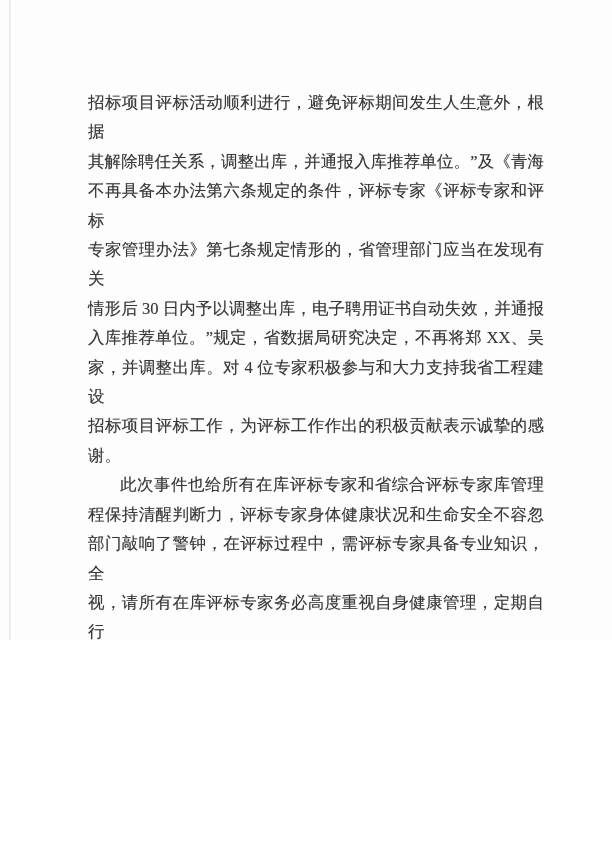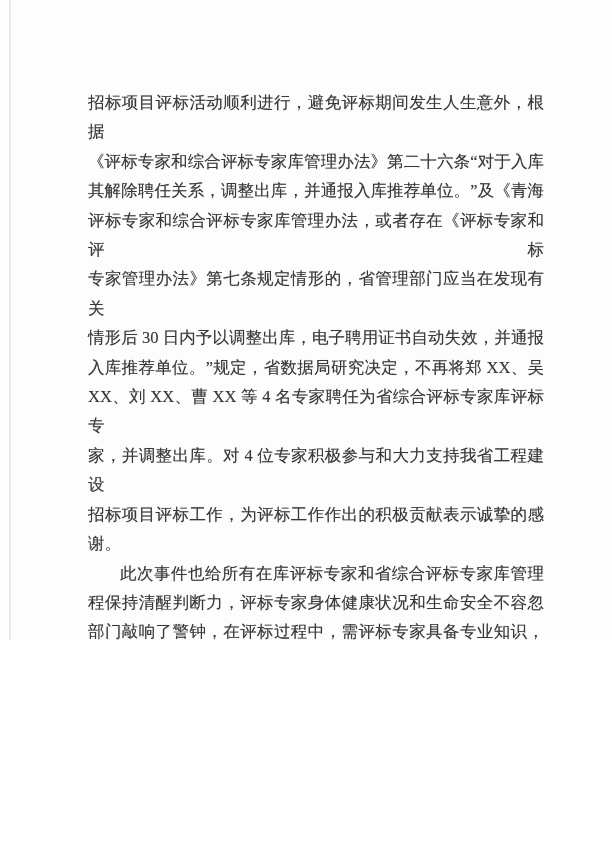--- a/index.html
+++ b/index.html
@@ -61,27 +61,25 @@
   }
 </style>
 </head>
 <body>
 
 <div class="page">
   <div class="scan-edge"></div>
   <div class="text-block">
       <div class="paragraph">
         <div class="line j">招标项目评标活动顺利进行，避免评标期间发生人生意外，根据</div>
-        <div class="line j">《评标专家和综合评标专家库管理办法》第二十六条“对于入库</div>
         <div class="line j">其解除聘任关系，调整出库，并通报入库推荐单位。”及《青海</div>
-        <div class="line j">评标专家和综合评标专家库管理办法，或者存在《评标专家和评标</div>
+        <div class="line j">不再具备本办法第六条规定的条件，评标专家《评标专家和评标</div>
         <div class="line j">专家管理办法》第七条规定情形的，省管理部门应当在发现有关</div>
         <div class="line j">情形后 30 日内予以调整出库，电子聘用证书自动失效，并通报</div>
         <div class="line j">入库推荐单位。”规定，省数据局研究决定，不再将郑 XX、吴</div>
-        <div class="line j">XX、刘 XX、曹 XX 等 4 名专家聘任为省综合评标专家库评标专</div>
         <div class="line j">家，并调整出库。对 4 位专家积极参与和大力支持我省工程建设</div>
         <div class="line j">招标项目评标工作，为评标工作作出的积极贡献表示诚挚的感</div>
         <div class="line">谢。</div>
       </div>
       <div class="paragraph">
         <div class="line j indent">此次事件也给所有在库评标专家和省综合评标专家库管理</div>
         <div class="line j">程保持清醒判断力，评标专家身体健康状况和生命安全不容忽</div>
         <div class="line j">部门敲响了警钟，在评标过程中，需评标专家具备专业知识，全</div>
         <div class="line j">视，请所有在库评标专家务必高度重视自身健康管理，定期自行</div>
       </div>

